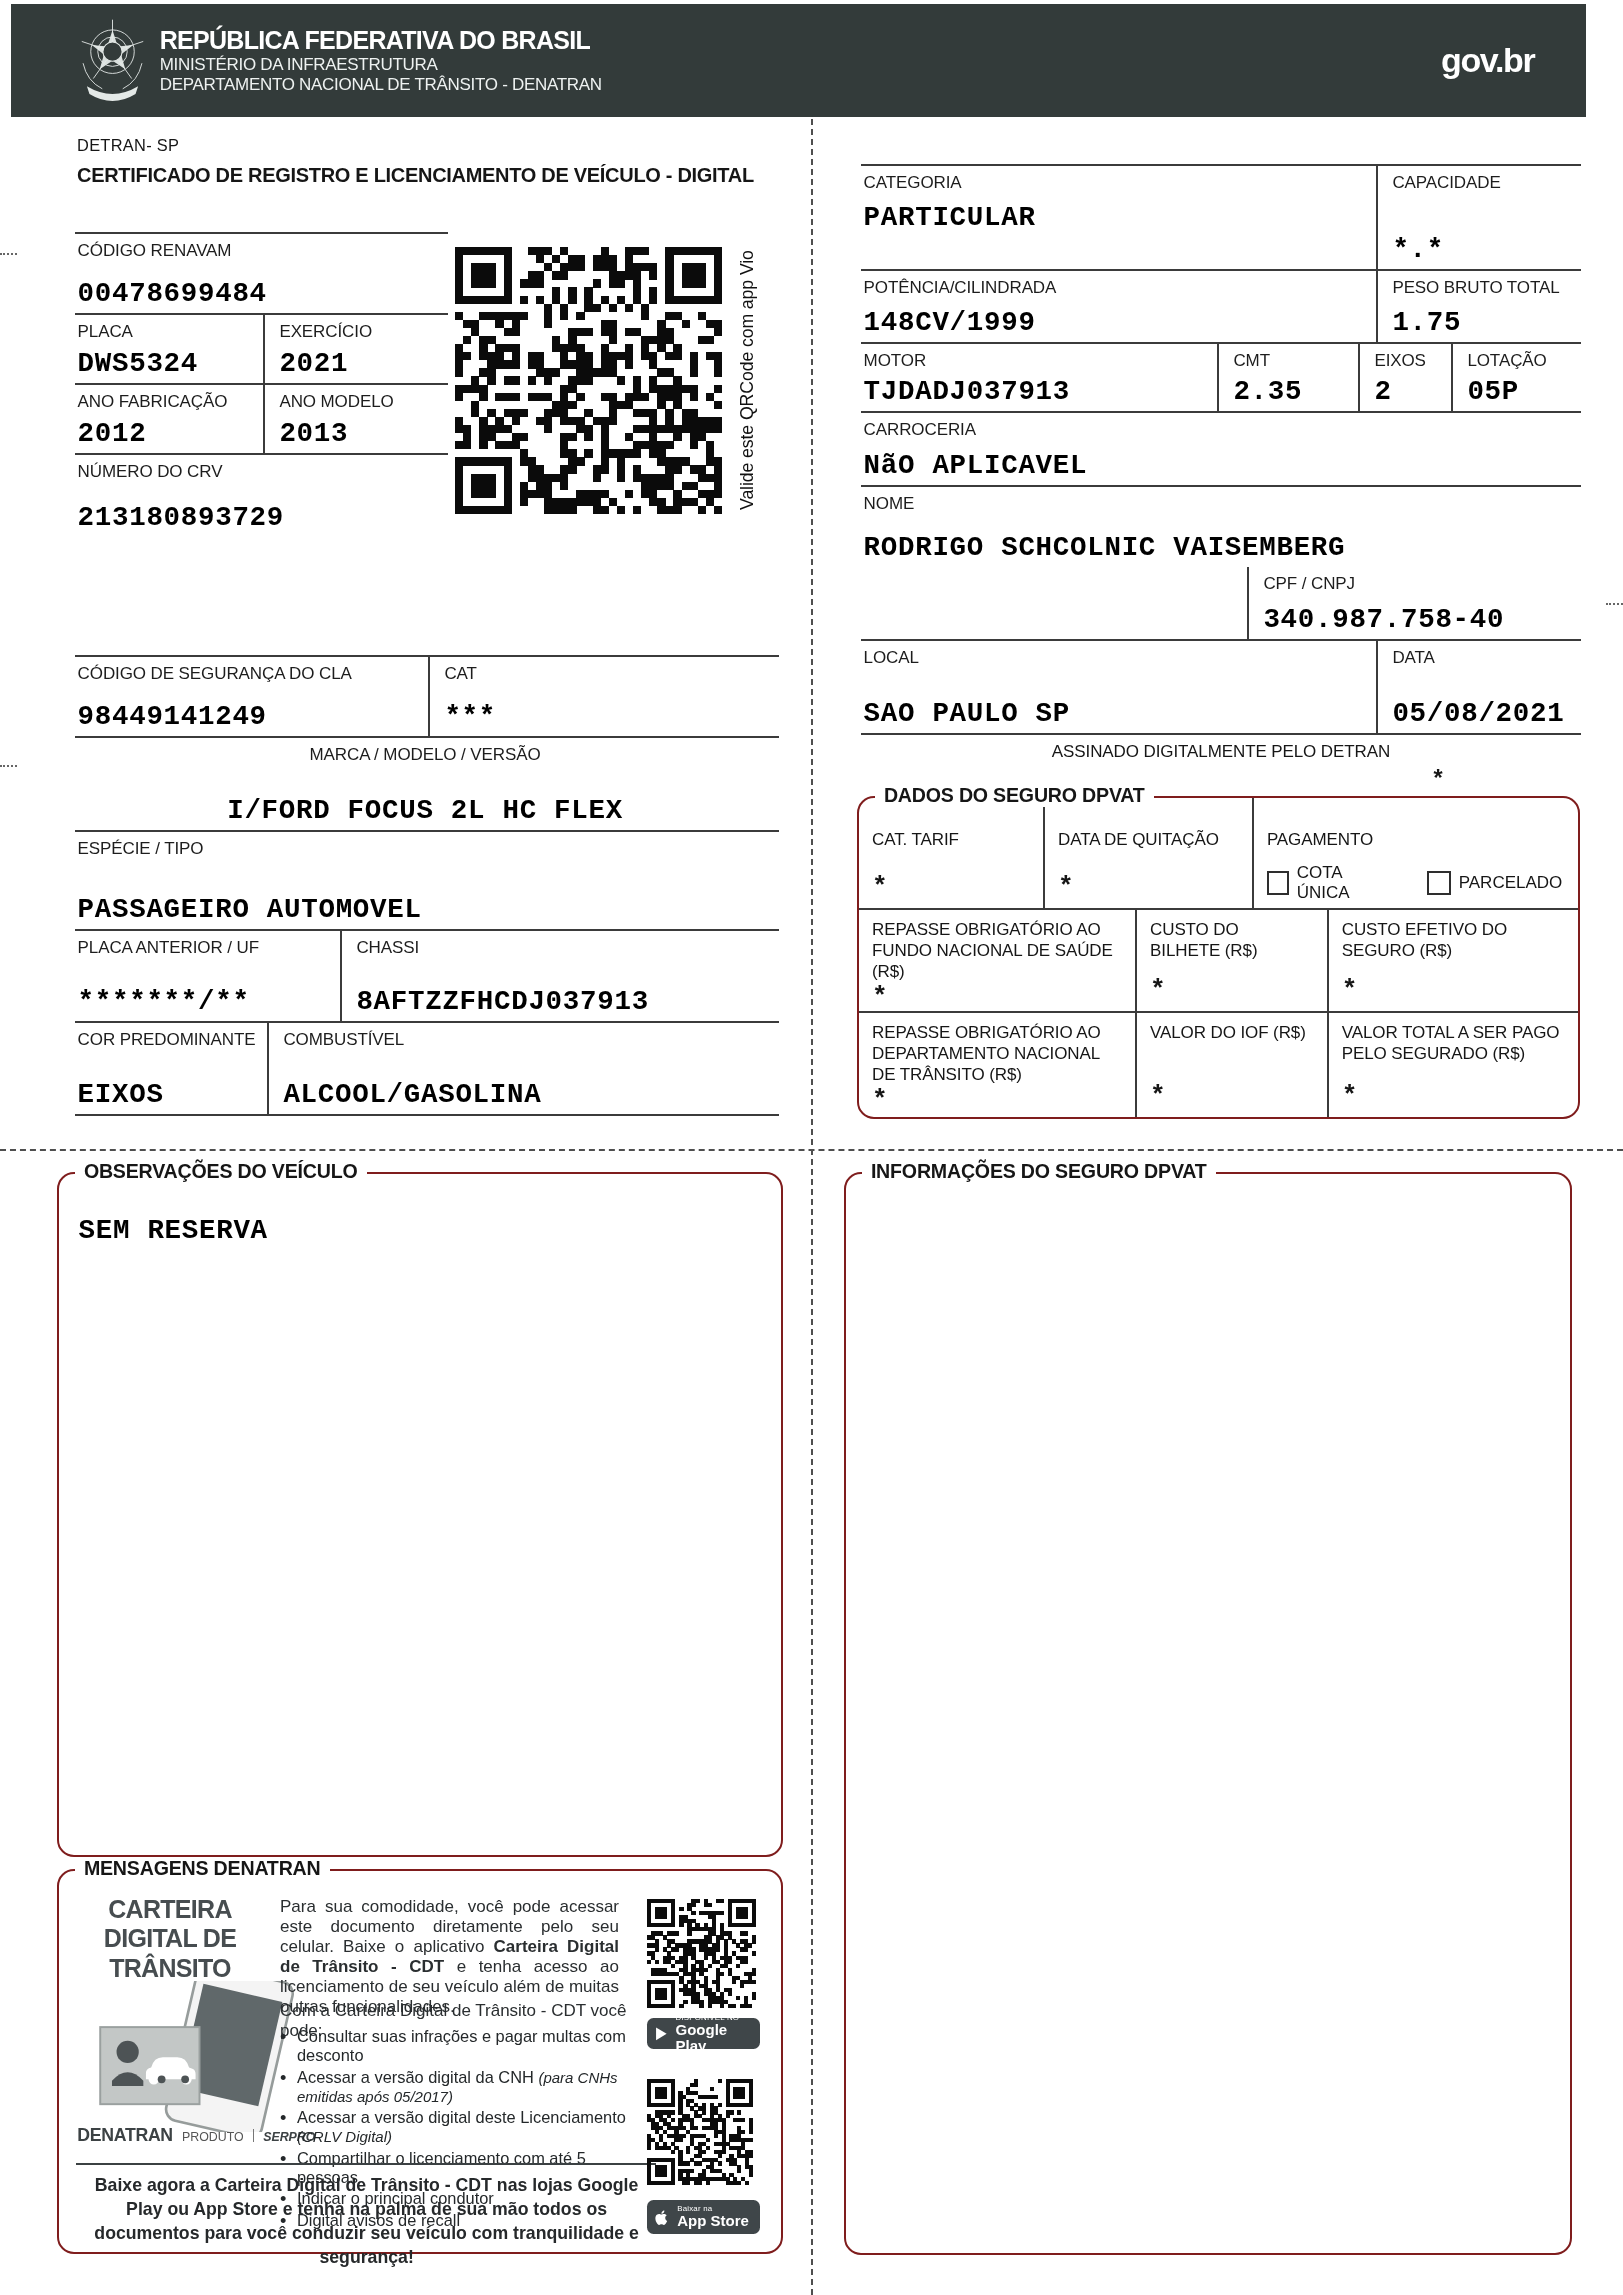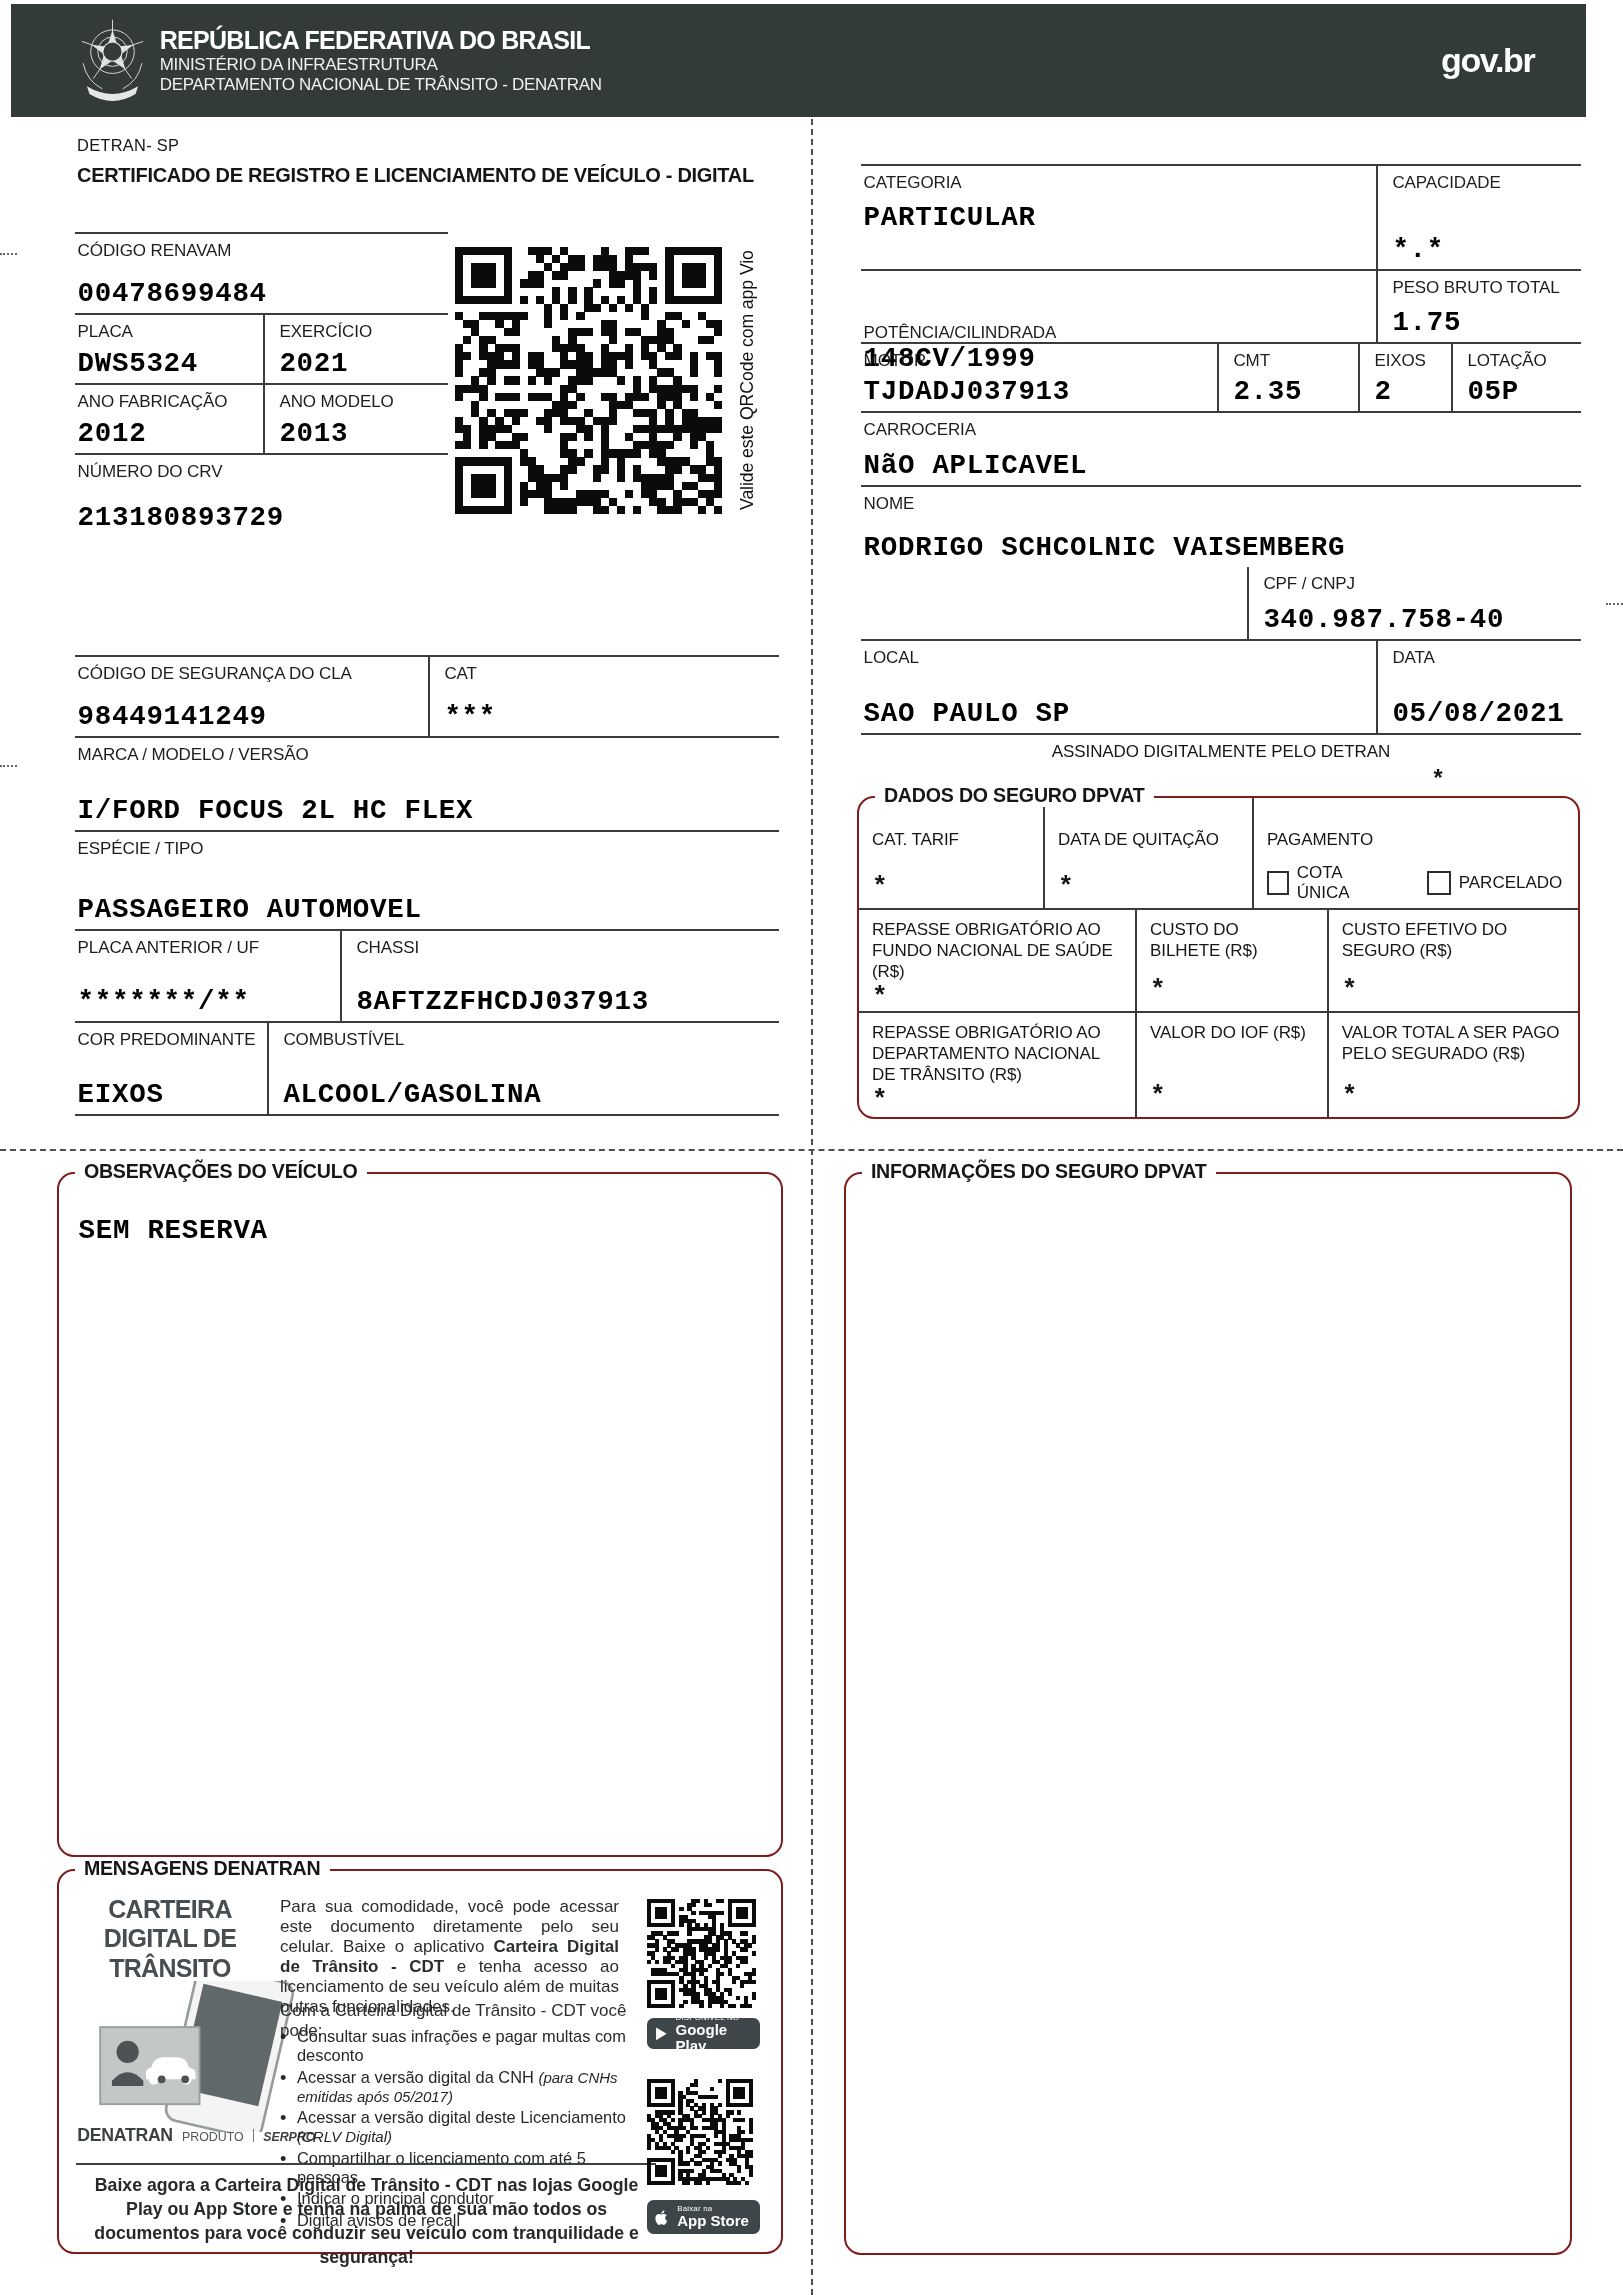--- a/index.html
+++ b/index.html
@@ -701,21 +701,21 @@
       <div class="cell" style="width:353px;">
         <div class="lbl">CÓDIGO DE SEGURANÇA DO CLA</div>
         <div class="val">98449141249</div>
       </div>
       <div class="cell sep" style="width:351px;">
         <div class="lbl">CAT</div>
         <div class="val">***</div>
       </div>
     </div>
     <div class="row" style="height:94px;">
-      <div class="cell" style="width:704px;">
+      <div class="cell" style="width:704px;text-align:center;">
         <div class="lbl">MARCA / MODELO / VERSÃO</div>
         <div class="val">I/FORD FOCUS 2L HC FLEX</div>
       </div>
     </div>
     <div class="row" style="height:99px;">
       <div class="cell" style="width:704px;">
         <div class="lbl">ESPÉCIE / TIPO</div>
         <div class="val">PASSAGEIRO AUTOMOVEL</div>
       </div>
     </div>
@@ -746,21 +746,21 @@
       <div class="cell snug" style="width:515px;">
         <div class="lbl">CATEGORIA</div>
         <div class="val">PARTICULAR</div>
       </div>
       <div class="cell sep" style="width:205px;">
         <div class="lbl">CAPACIDADE</div>
         <div class="val">*.*</div>
       </div>
     </div>
     <div class="row" style="height:73px;">
-      <div class="cell" style="width:515px;margin-top:45px;">
+      <div class="cell" style="width:515px;">
         <div class="lbl">POTÊNCIA/CILINDRADA</div>
         <div class="val">148CV/1999</div>
       </div>
       <div class="cell sep" style="width:205px;">
         <div class="lbl">PESO BRUTO TOTAL</div>
         <div class="val">1.75</div>
       </div>
     </div>
     <div class="row" style="height:69px;">
       <div class="cell" style="width:356px;">

